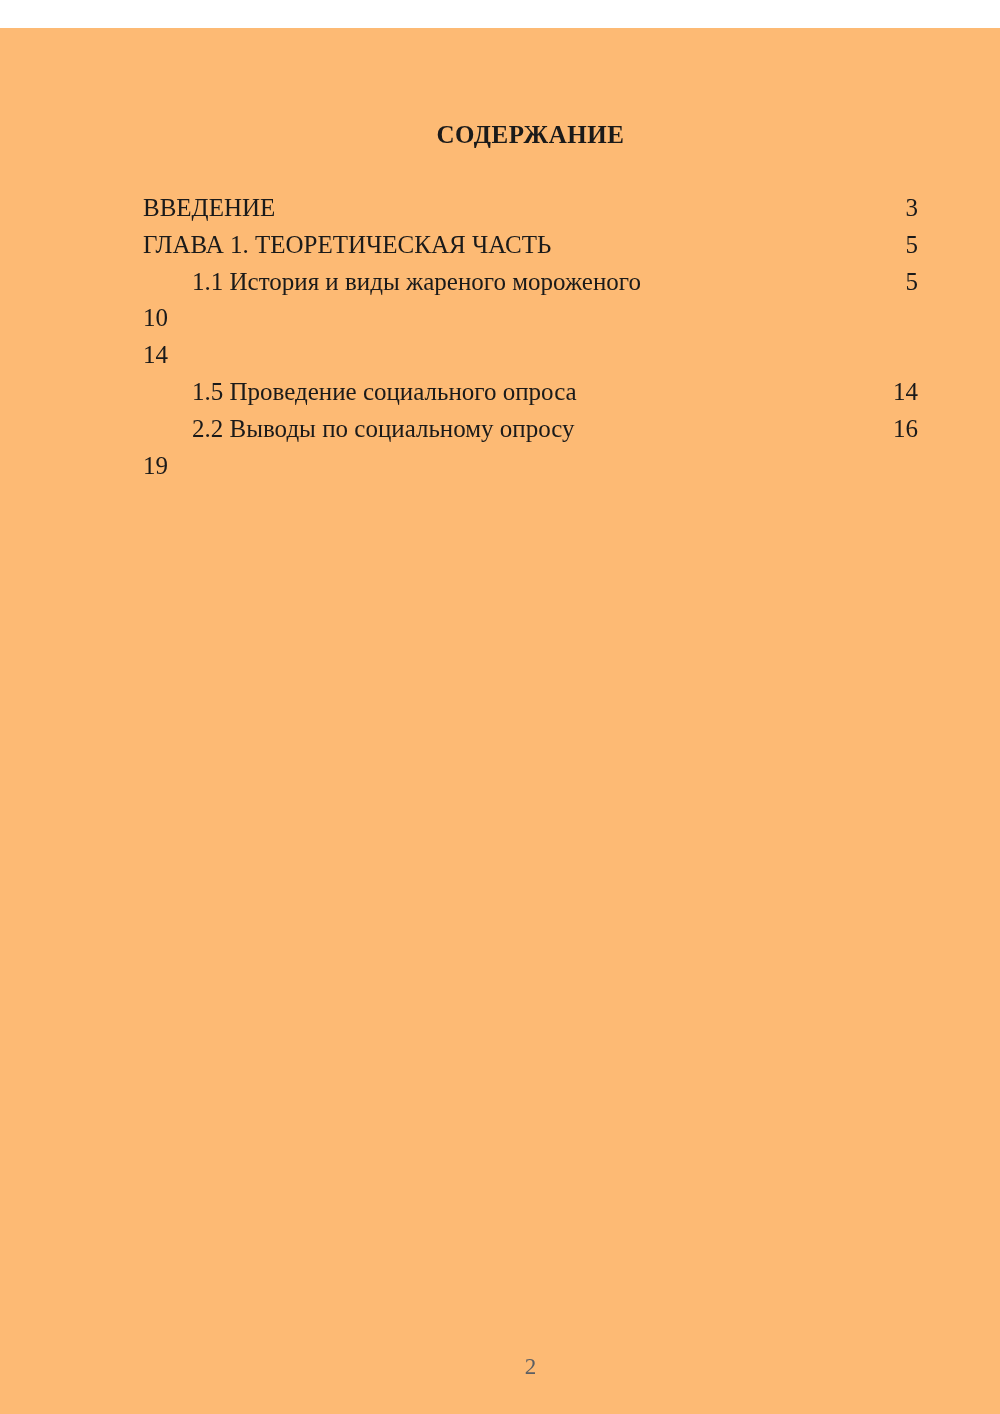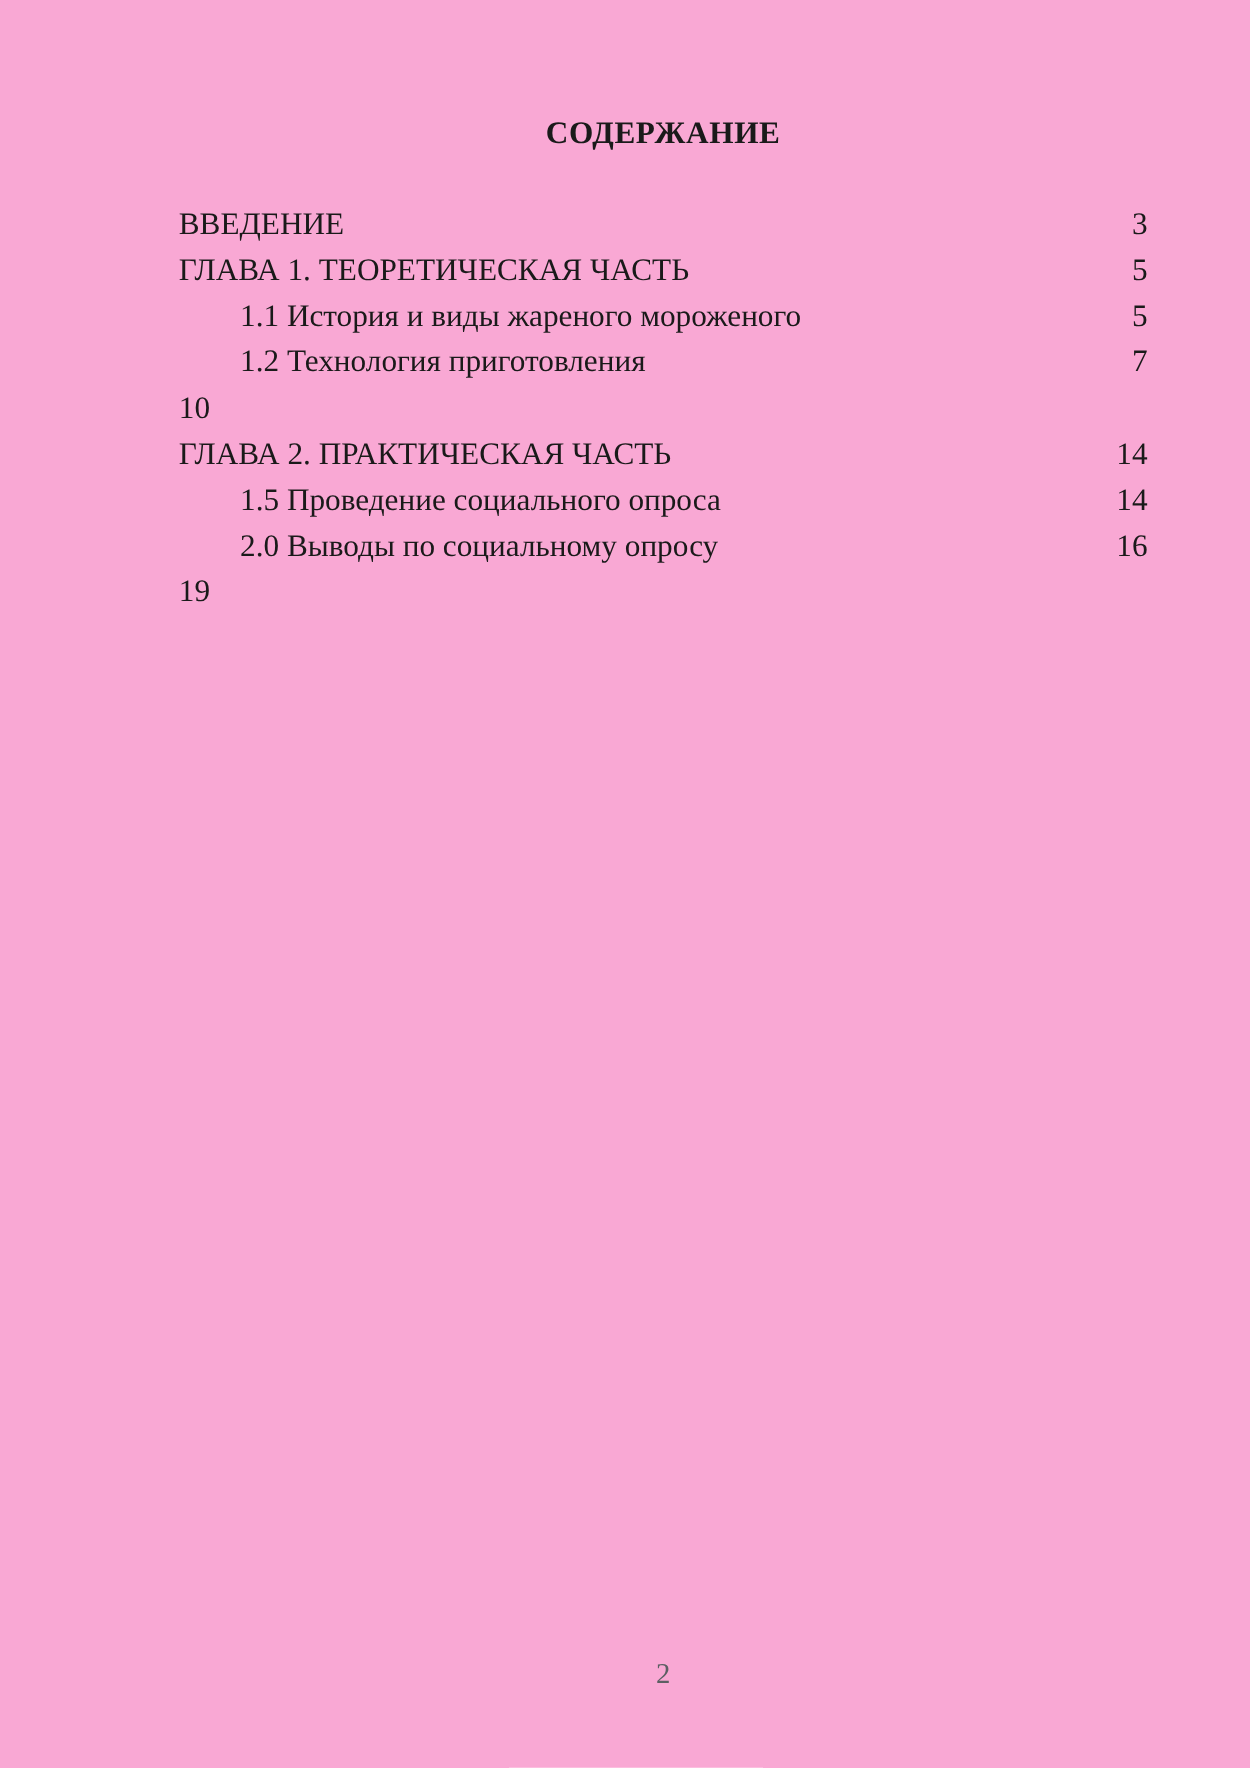--- a/index.html
+++ b/index.html
@@ -11,21 +11,22 @@
     height: 1414px;
     background: #ffffff;
     font-family: "Liberation Serif", "DejaVu Serif", serif;
     color: #1a1a1a;
     position: relative;
     overflow: hidden;
   }
   .page {
     position: absolute;
     inset: 0;
-    background: #f9a8d4;
+    background: #fdba74;
+    margin-top: 28px;
   }
   .content {
     position: absolute;
     left: 143px;
     right: 82px;
     top: 88px;
   }
   .doc-title {
     text-align: center;
     font-weight: 700;
@@ -76,36 +77,31 @@
         </div>
         <div class="toc-row level-0">
           <span class="toc-label">ГЛАВА 1. ТЕОРЕТИЧЕСКАЯ ЧАСТЬ</span>
           <span class="toc-page">5</span>
         </div>
         <div class="toc-row level-1">
           <span class="toc-label">1.1 История и виды жареного мороженого</span>
           <span class="toc-page">5</span>
         </div>
         <div class="toc-row level-1">
-          <span class="toc-label">1.2 Технология приготовления</span>
-          <span class="toc-page">7</span>
-        </div>
-        <div class="toc-row level-1">
           <span class="toc-page">10</span>
         </div>
         <div class="toc-row level-0">
-          <span class="toc-label">ГЛАВА 2. ПРАКТИЧЕСКАЯ ЧАСТЬ</span>
           <span class="toc-page">14</span>
         </div>
         <div class="toc-row level-1">
           <span class="toc-label">1.5 Проведение социального опроса</span>
           <span class="toc-page">14</span>
         </div>
         <div class="toc-row level-1">
-          <span class="toc-label">2.0 Выводы по социальному опросу</span>
+          <span class="toc-label">2.2 Выводы по социальному опросу</span>
           <span class="toc-page">16</span>
         </div>
         <div class="toc-row level-0">
           <span class="toc-page">19</span>
         </div>
       </div>
   </div>
   <div class="footer">2</div>
 </div>
 

